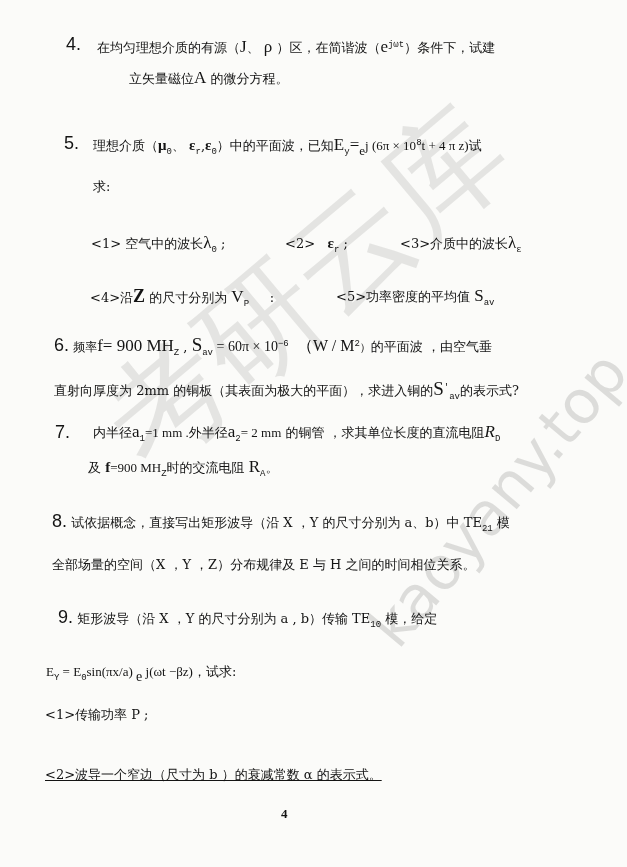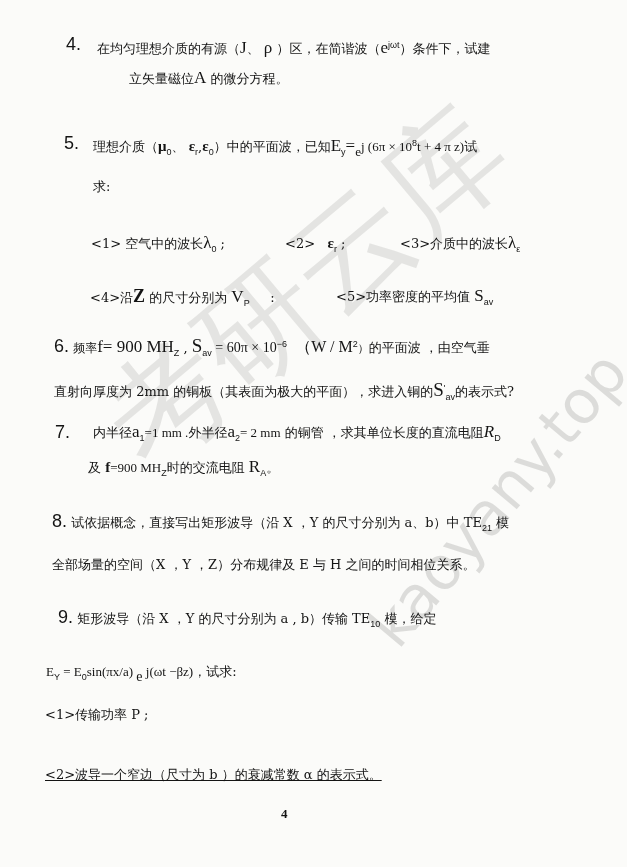--- a/index.html
+++ b/index.html
@@ -7,21 +7,21 @@
     width: 627px; height: 867px; position: relative; overflow: hidden;
     background: #fbfbf9;
     font-family: "DejaVu Serif", "Liberation Serif", serif;
     color: #141414;
   }
   .line { position: absolute; white-space: nowrap; font-size: 13px; line-height: 20px; }
   .num { position: absolute; font-family: "Liberation Sans", sans-serif; font-size: 18px; line-height: 20px; }
   .sym { font-family: "Liberation Serif", serif; font-size: 17px; }
   .symB { font-family: "Liberation Serif", serif; font-size: 15px; font-weight: bold; }
   .roman { font-family: "Liberation Serif", serif; font-size: 13px; }
-  sub, sup { font-size: 9px; font-family: Liberation Sans, sans-serif; text-align: center; }
+  sub, sup { font-size: 9px; font-family: Liberation Mono, monospace; text-align: center; }
   .pagenum { position: absolute; left: 281px; top: 806px; font-family: "Liberation Serif", serif; font-weight: bold; font-size: 13px; }
   .wm { position: absolute; pointer-events: none; color: rgba(0,0,0,0.09); white-space: nowrap; }
   .wm1 { left: 70px; top: 380px; font-size: 120px; transform: rotate(-40deg); transform-origin: left top; font-family: "DejaVu Serif", serif; }
   .wm2 { left: 355px; top: 615px; font-size: 60px; transform: rotate(-50deg); transform-origin: left top; font-family: "DejaVu Sans", sans-serif; color: rgba(0,0,0,0.12); }
 </style>
 </head>
 <body>
 
 <div class="wm wm1">考研云库</div>
 <div class="wm wm2">kaoyany.top</div>

